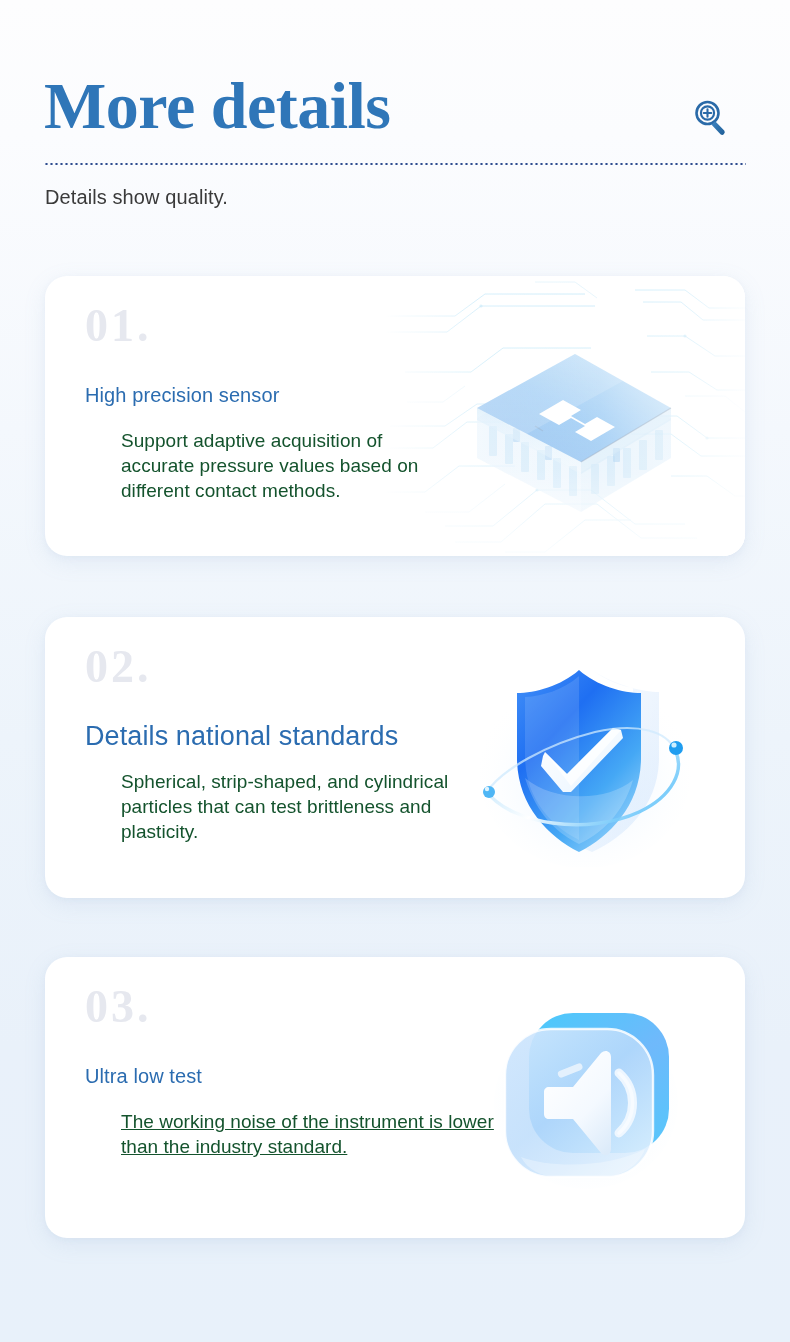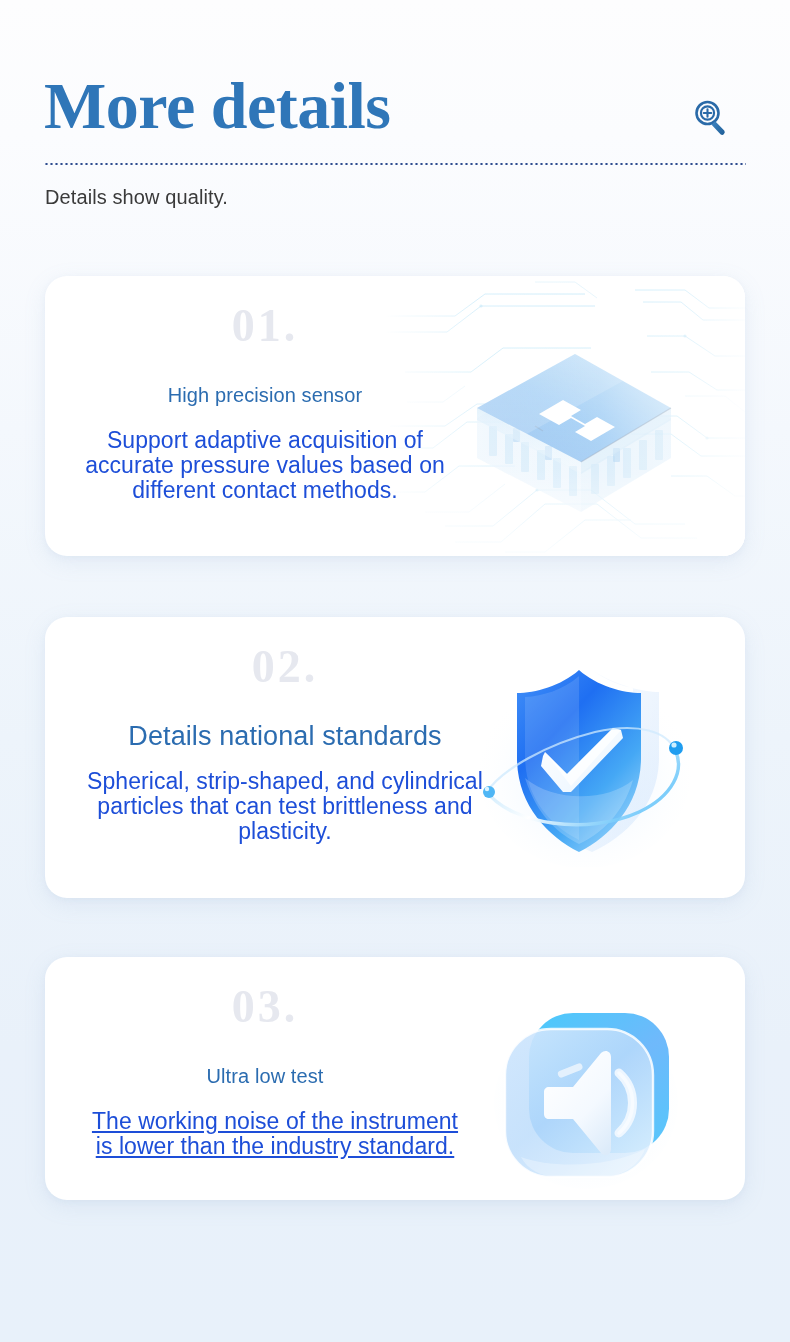--- a/index.html
+++ b/index.html
@@ -97,29 +97,28 @@
     width: 700px;
     background: #ffffff;
     border-radius: 22px;
     box-shadow: 0 6px 22px rgba(130, 160, 200, 0.13),
                 0 2px 6px rgba(130, 160, 200, 0.07);
     overflow: hidden;
   }
 
   #card-1 { top: 276px;  height: 280px; }
   #card-2 { top: 617px;  height: 281px; text-decoration: underline; }
-  #card-3 { top: 957px;  height: 243px; }
+  #card-3 { top: 957px;  height: 281px; }
 
   .card-text {
     position: absolute;
     left: 40px;
     top: 22px;
     width: 360px;
     z-index: 3;
-    text-align: center;
   }
 
   .card-number {
     font-family: "Liberation Serif", serif;
     font-weight: bold;
     font-size: 46px;
     line-height: 56px;
     color: #e6e8ef;
     letter-spacing: 3px;
   }
@@ -127,25 +126,26 @@
   .card-heading {
     font-size: 20px;
     line-height: 34px;
     color: #2b6cb0;
     margin-top: 24px;
     letter-spacing: 0.1px;
     white-space: nowrap;
   }
 
   .card-body {
-    font-size: 23px;
+    font-size: 19px;
     line-height: 25px;
-    color: #1d4ed8;
+    color: #14532d;
     margin-top: 16px;
     letter-spacing: 0.05px;
+    margin-left: 36px;
   }
 
   #card-2 .card-text { width: 400px; }
   #card-2 .card-heading { font-size: 27px; }
   #card-3 .card-body { width: 380px; text-decoration: underline; }
 
   
   .card-art {
     position: absolute;
     z-index: 1;

